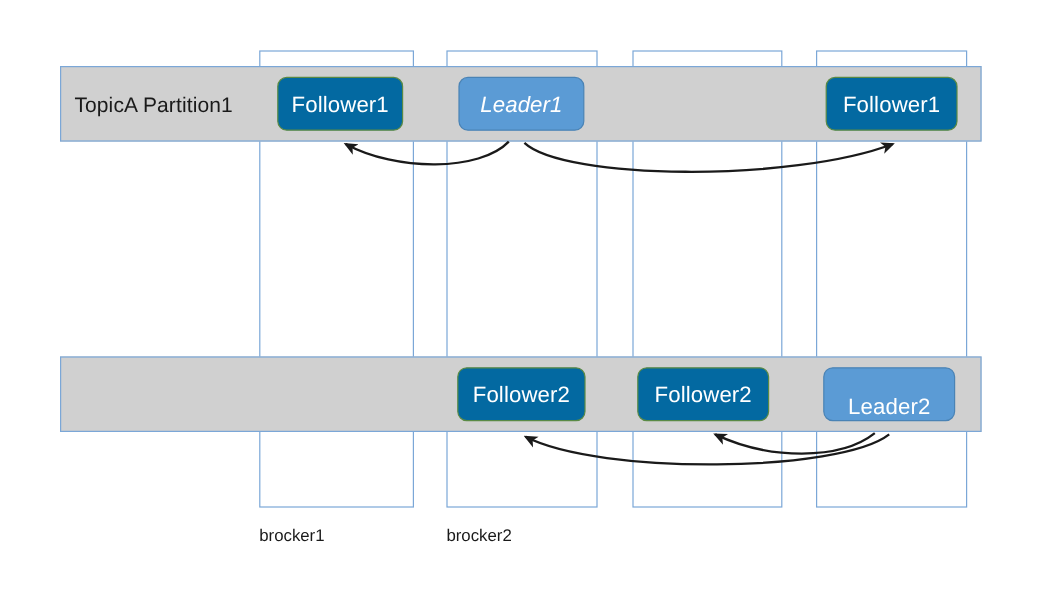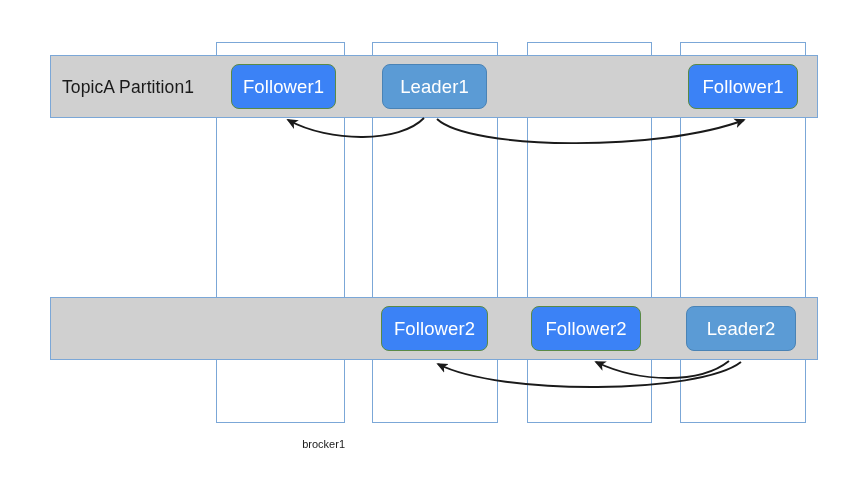--- a/index.html
+++ b/index.html
@@ -51,33 +51,33 @@
     box-sizing: border-box;
     display: flex;
     align-items: center;
     justify-content: center;
     color: #ffffff;
     font-size: 18.5px;
     letter-spacing: 0.1px;
     white-space: nowrap;
   }
   .node.follower {
-    background: #3b82f6;
+    background: #0369a1;
     border: 1.6px solid #5a8a45;
   }
   .node.leader {
     background: #5b9bd5;
     border: 1.6px solid #4a83b5;
   }
 
   .broker-label {
     position: absolute;
-    font-size: 11px;
+    font-size: 14px;
     color: #1a1a1a;
-    text-align: right;
+    text-align: left;
     white-space: nowrap;
   }
 
   #arrows {
     position: absolute;
     left: 0;
     top: 0;
     width: 865px;
     height: 495px;
     pointer-events: none;
@@ -97,50 +97,51 @@
   <div class="broker-col" style="left:372px; top:42px; width:126px; height:381px;"></div>
   <div class="broker-col" style="left:527px; top:42px; width:125px; height:381px;"></div>
   <div class="broker-col" style="left:680px; top:42px; width:126px; height:381px;"></div>
 
   <div class="partition-bar" style="left:50px; top:55px; width:768px; height:63px;"></div>
   <div class="partition-label" style="left:62px; top:77px;">TopicA  Partition1</div>
 
   <div class="node follower" style="left:231px; top:64px; width:105px; height:45px;">
     <span>Follower1</span>
   </div>
-  <div class="node leader" style="left:382px; top:64px; width:105px; height:45px;">
+  <div class="node leader" style="left:382px; top:64px; width:105px; height:45px;font-style:italic;">
     <span>Leader1</span>
   </div>
   <div class="node follower" style="left:688px; top:64px; width:110px; height:45px;">
     <span>Follower1</span>
   </div>
 
   <div class="partition-bar" style="left:50px; top:297px; width:768px; height:63px;"></div>
 
   <div class="node follower" style="left:381px; top:306px; width:107px; height:45px;">
     <span>Follower2</span>
   </div>
   <div class="node follower" style="left:531px; top:306px; width:110px; height:45px;">
     <span>Follower2</span>
   </div>
-  <div class="node leader" style="left:686px; top:306px; width:110px; height:45px;">
+  <div class="node leader" style="left:686px; top:306px; width:110px; height:45px;align-items:flex-end;">
     <span>Leader2</span>
   </div>
 
   <svg id="arrows" viewBox="0 0 865 495" xmlns="http://www.w3.org/2000/svg">
     <defs>
       <marker id="ah" viewBox="0 0 10 10" refX="8.4" refY="5" markerWidth="6" markerHeight="6" orient="auto-start-reverse">
         <path d="M 0 0.6 L 10 5 L 0 9.4 L 2.6 5 Z" fill="#1a1a1a"></path>
       </marker>
     </defs>
 
     <path class="arrow-path" marker-end="url(#ah)" d="M 424 118 C 400 143, 330 143, 288 120"></path>
 
     <path class="arrow-path" marker-end="url(#ah)" d="M 437 119 C 470 150, 660 152, 744 120"></path>
 
     <path class="arrow-path" marker-end="url(#ah)" d="M 729 361 C 700 384, 640 383, 596 362"></path>
 
     <path class="arrow-path" marker-end="url(#ah)" d="M 741 362 C 700 394, 500 396, 438 364"></path>
   </svg>
 
   <div class="broker-label" style="left:216px; top:438px; width:129px;">brocker1</div>
+  <div class="broker-label" style="left:372px; top:438px; width:126px;">brocker2</div>
 
 </div>
 
 </body></html>

